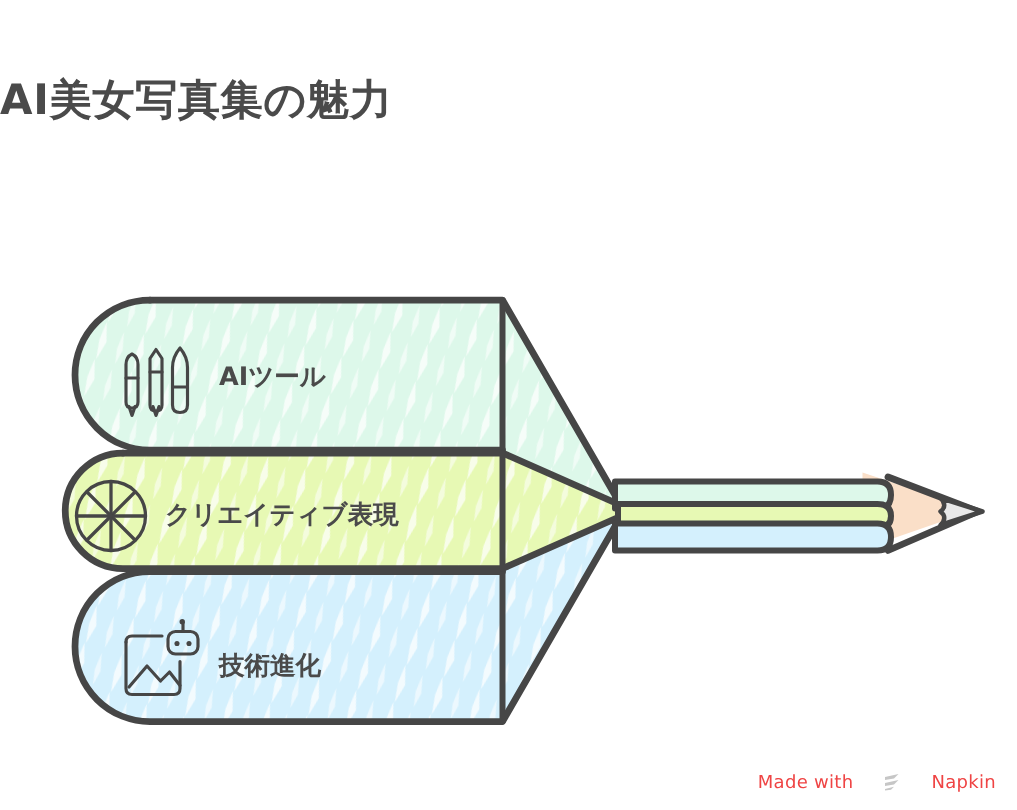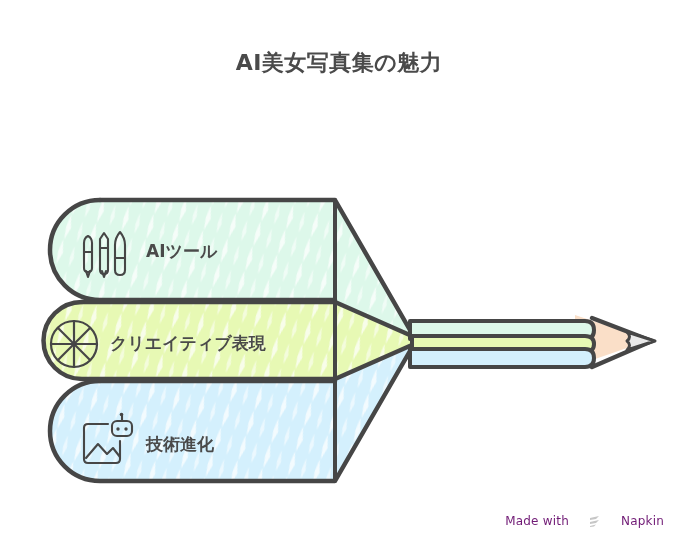--- a/index.html
+++ b/index.html
@@ -18,22 +18,21 @@
     position: absolute;
     left: 0; top: 0;
     width: 678px;
     height: 540px;
   }
   .page-title {
     position: absolute;
     left: 0;
     top: 48px;
     width: 678px;
-    text-align: center;
-    font-size: 22px;
+    font-size: 28px;
     font-weight: bold;
     color: #4a4a4a;
     letter-spacing: 0.5px;
     font-family: "DejaVu Sans", "Liberation Sans", sans-serif;
   }
   .diagram-wrap {
     position: absolute;
     left: 0;
     top: 0;
     width: 678px;
@@ -46,21 +45,21 @@
     fill: #4a4a4a;
     dominant-baseline: middle;
   }
   .watermark {
     position: absolute;
     right: 14px;
     bottom: 12px;
     display: flex;
     align-items: flex-end;
     gap: 19px;
-    color: #701a75;
+    color: #ef4444;
     font-size: 12px;
     font-family: "DejaVu Sans", "Liberation Sans", sans-serif;
     letter-spacing: 0.2px;
     user-select: none;
   }
   .watermark .wm-mark { display: inline-flex; }
 </style>
 </head>
 <body>
 

